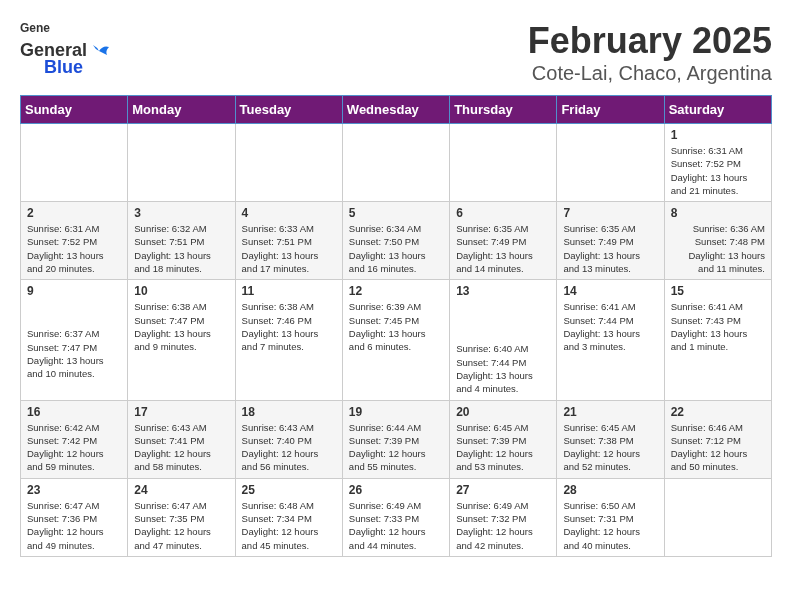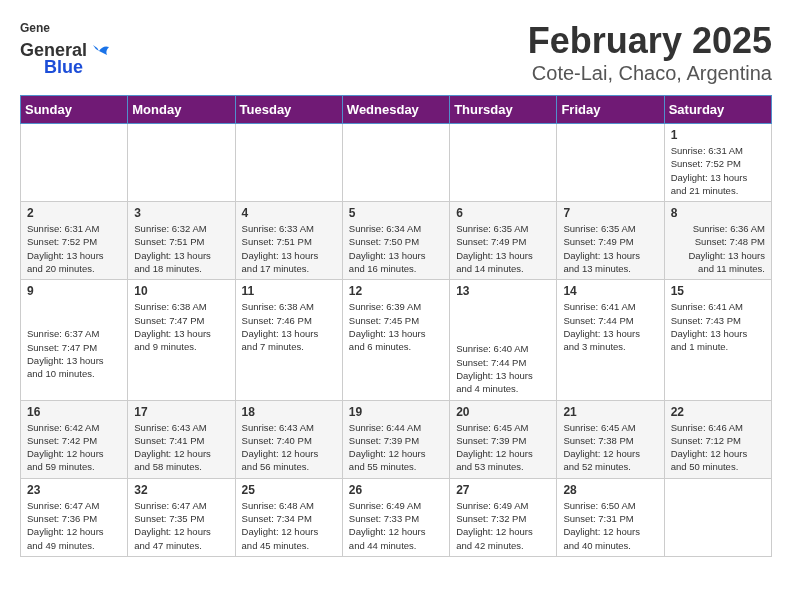--- a/index.html
+++ b/index.html
@@ -284,21 +284,21 @@
       </tr>
       <tr class="row-white">
         <td>
           <span class="day-num">23</span>
           <div class="day-info" style="white-space: pre-line;">Sunrise: 6:47 AM
 Sunset: 7:36 PM
 Daylight: 12 hours
 and 49 minutes.</div>
         </td>
         <td>
-          <span class="day-num">32</span>
+          <span class="day-num">24</span>
           <div class="day-info" style="white-space: pre-line;">Sunrise: 6:47 AM
 Sunset: 7:35 PM
 Daylight: 12 hours
 and 47 minutes.</div>
         </td>
         <td>
           <span class="day-num">25</span>
           <div class="day-info" style="white-space: pre-line;">Sunrise: 6:48 AM
 Sunset: 7:34 PM
 Daylight: 12 hours

